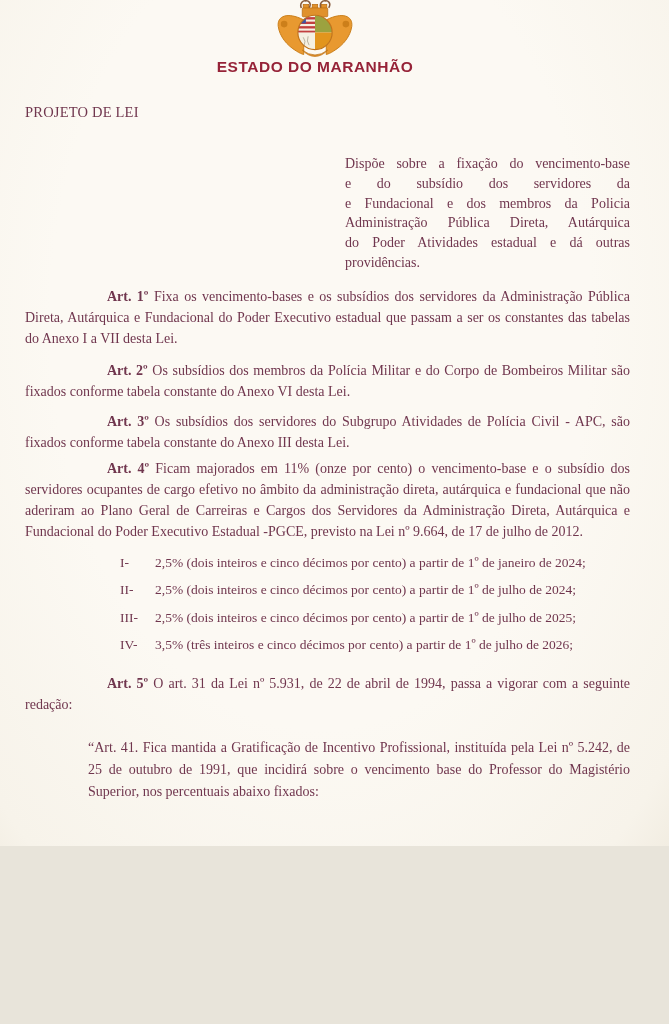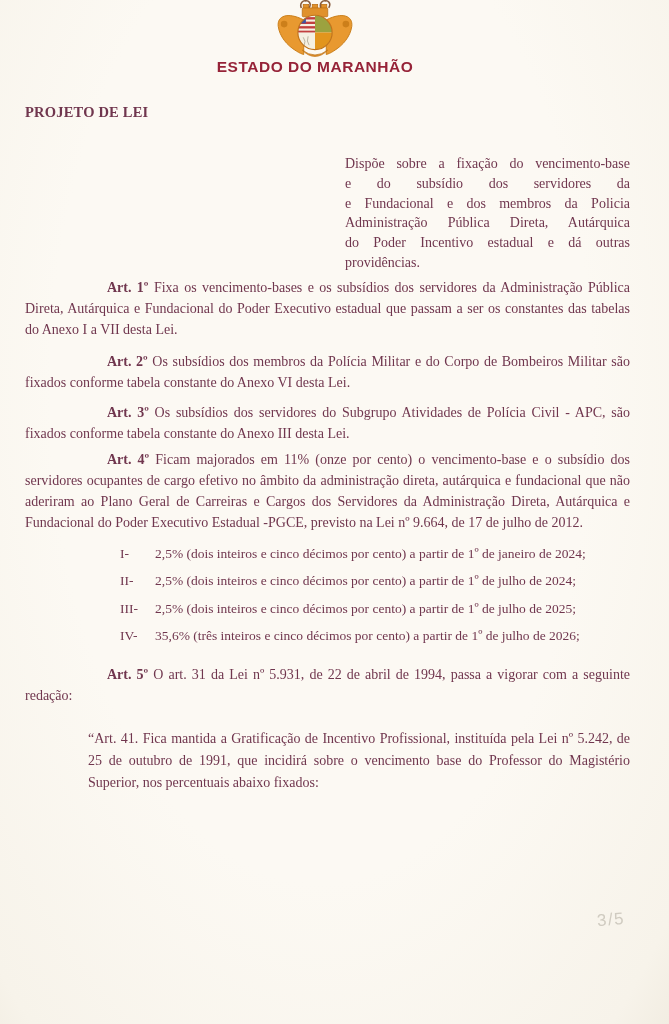--- a/index.html
+++ b/index.html
@@ -1,19 +1,19 @@
 <!DOCTYPE html>
 <html lang="pt"><head>
 <meta charset="utf-8">
 <style>
   html,body{margin:0;padding:0;}
   body{background:#e8e4da;}
   .page{
     position:relative;
-    width:669px;height:1024px;
+    width:669px;height:846px;
     margin:0 auto;
     background:
       radial-gradient(ellipse at 48% 38%, #fcf9f3 55%, #f7f3ea 92%, #f2ede2 100%);
     font-family:"Liberation Serif","DejaVu Serif",serif;
     color:#70364e;
     overflow:hidden;
   }
   
   .hdr{
     padding-top:0;
@@ -26,40 +26,40 @@
     font-weight:bold;
     font-size:15.5px;
     letter-spacing:.5px;
     color:#962338;
     margin-top:3px;
   }
   
   .content{margin:0 39px 0 25px;font-size:14px;line-height:21px;}
   .doc-label{
     margin-top:26px;
-    font-weight:bold;
+    font-weight:normal;
     font-size:14.5px;
     letter-spacing:.2px;
   }
   .epigraph{
     margin-top:31px;
     margin-left:320px;
     width:285px;
     font-size:14px;
     line-height:19.8px;
   }
   .ep-line{text-align:justify;text-align-last:justify;}
   .ep-line.ep-last{text-align-last:left;}
   p.para{
     margin:0;
     margin-top:11px;
     text-align:justify;
     text-indent:82px;
   }
-  p.para.mt-sm{margin-top:4px;font-family:Liberation Serif, serif;}
+  p.para.mt-sm{margin-top:13px;font-family:Liberation Serif, serif;}
   p.para.mt-md{margin-top:9px;}
   p.para.mt-lg{margin-top:5px;}
   p.para b{font-weight:bold;}
   .list{margin-top:10px;padding-left:95px;}
   .item{display:flex;margin-top:6.5px;font-size:13.5px;line-height:21px;}
   .item .num{width:35px;flex:none;}
   .item .txt{white-space:nowrap;}
   .quote{
     margin-top:22px;
     margin-left:63px;
@@ -132,21 +132,21 @@
 
   <div class="content">
 
     <div class="doc-label">PROJETO DE LEI</div>
 
     <div class="epigraph">
       <div class="ep-line">Dispõe sobre a fixação do vencimento-base</div>
       <div class="ep-line">e do subsídio dos servidores da</div>
       <div class="ep-line">e Fundacional e dos membros da Policia</div>
       <div class="ep-line">Administração Pública Direta, Autárquica</div>
-      <div class="ep-line">do Poder Incentivo estadual e dá outras</div>
+      <div class="ep-line">do Poder Atividades estadual e dá outras</div>
       <div class="ep-line ep-last">providências.</div>
     </div>
 
     <p class="para mt-sm"><b>Art. 1º</b><span> Fixa os vencimento-bases e os subsídios dos servidores da Administração Pública Direta, Autárquica e Fundacional do Poder Executivo estadual que passam a ser os constantes das tabelas do Anexo I a VII desta Lei.</span></p>
 
     <p class="para"><b>Art. 2º</b><span> Os subsídios dos membros da Polícia Militar e do Corpo de Bombeiros Militar são fixados conforme tabela constante do Anexo VI desta Lei.</span></p>
 
     <p class="para mt-md"><b>Art. 3º</b><span> Os subsídios dos servidores do Subgrupo Atividades de Polícia Civil - APC, são fixados conforme tabela constante do Anexo III desta Lei.</span></p>
 
     <p class="para mt-lg"><b>Art. 4º</b><span> Ficam majorados em 11% (onze por cento) o vencimento-base e o subsídio dos servidores ocupantes de cargo efetivo no âmbito da administração direta, autárquica e fundacional que não aderiram ao Plano Geral de Carreiras e Cargos dos Servidores da Administração Direta, Autárquica e Fundacional do Poder Executivo Estadual -PGCE, previsto na Lei nº 9.664, de 17 de julho de 2012.</span></p>
@@ -160,21 +160,21 @@
       <div class="item">
           <span class="num">II-</span>
           <span class="txt">2,5% (dois inteiros e cinco décimos por cento) a partir de 1º de julho de 2024;</span>
         </div>
       <div class="item">
           <span class="num">III-</span>
           <span class="txt">2,5% (dois inteiros e cinco décimos por cento) a partir de 1º de julho de 2025;</span>
         </div>
       <div class="item">
           <span class="num">IV-</span>
-          <span class="txt">35,6% (três inteiros e cinco décimos por cento) a partir de 1º de julho de 2026;</span>
+          <span class="txt">3,5% (três inteiros e cinco décimos por cento) a partir de 1º de julho de 2026;</span>
         </div>
     </div>
 
     <p class="para" style="margin-top:18px"><b>Art. 5º</b><span> O art. 31 da Lei nº 5.931, de 22 de abril de 1994, passa a vigorar com a seguinte redação:</span></p>
 
     <div class="quote">
       <p>“Art. 41.  Fica mantida a Gratificação de Incentivo Profissional, instituída pela Lei nº 5.242, de 25 de outubro de 1991, que incidirá sobre o vencimento base do Professor do Magistério Superior, nos percentuais abaixo fixados:</p>
     </div>
 
   </div>

